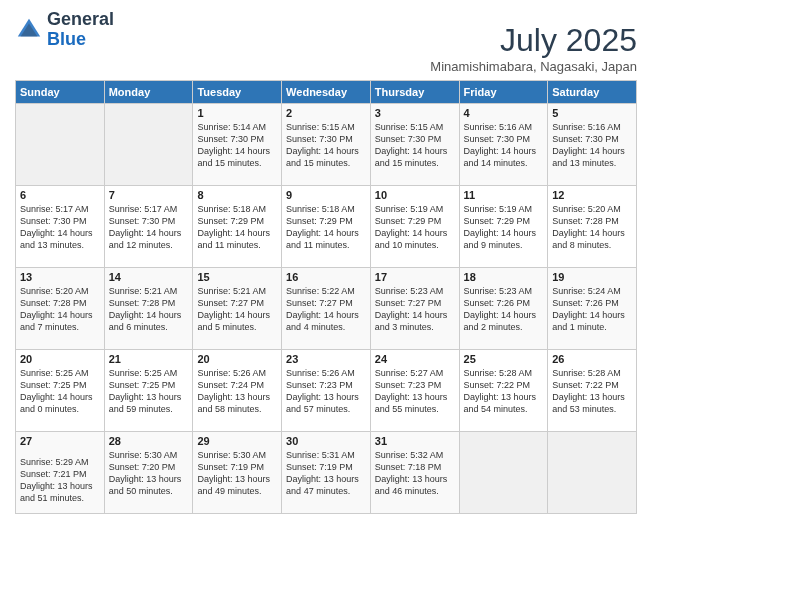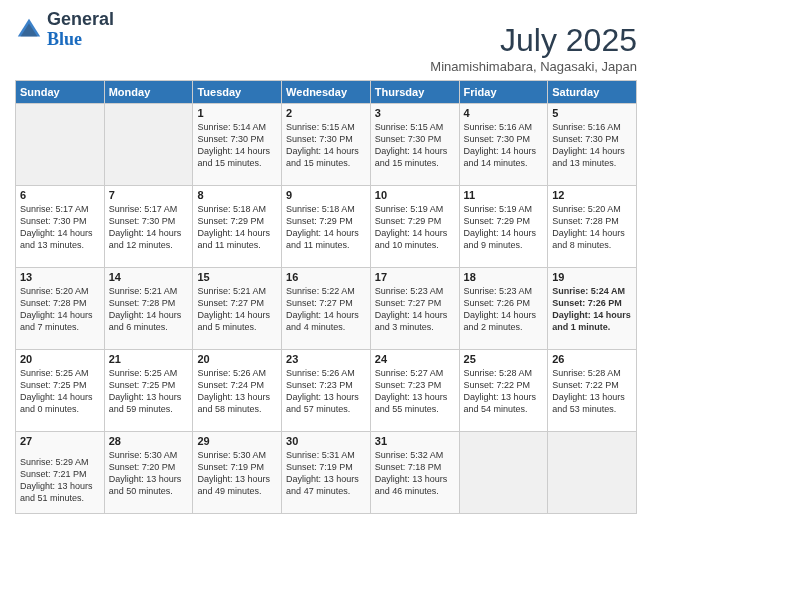--- a/index.html
+++ b/index.html
@@ -24,21 +24,21 @@
       display: flex;
       align-items: center;
       gap: 4px;
     }
     .logo-text {
       font-size: 18px;
       font-weight: bold;
       line-height: 1.1;
     }
     .logo-general { color: #2c3e50; }
-    .logo-blue { color: #1a6bbf; font-family: Liberation Serif, serif; }
+    .logo-blue { color: #1a6bbf; }
     .logo-icon {
       width: 28px;
       height: 28px;
     }
     .title-block {
       text-align: right;
     }
     .month-year {
       font-size: 32px;
       color: #2c3e50;
@@ -253,21 +253,21 @@
           </td>
           <td>
             <div class="day-num">18</div>
             <div class="cell-info" style="white-space: pre-line;">Sunrise: 5:23 AM
 Sunset: 7:26 PM
 Daylight: 14 hours
 and 2 minutes.</div>
           </td>
           <td>
             <div class="day-num">19</div>
-            <div class="cell-info" style="white-space: pre-line; font-weight: bold;">Sunrise: 5:24 AM
+            <div class="cell-info" style="white-space: pre-line;">Sunrise: 5:24 AM
 Sunset: 7:26 PM
 Daylight: 14 hours
 and 1 minute.</div>
           </td>
         </tr>
         <tr>
           <td>
             <div class="day-num">20</div>
             <div class="cell-info" style="white-space: pre-line;">Sunrise: 5:25 AM
 Sunset: 7:25 PM

